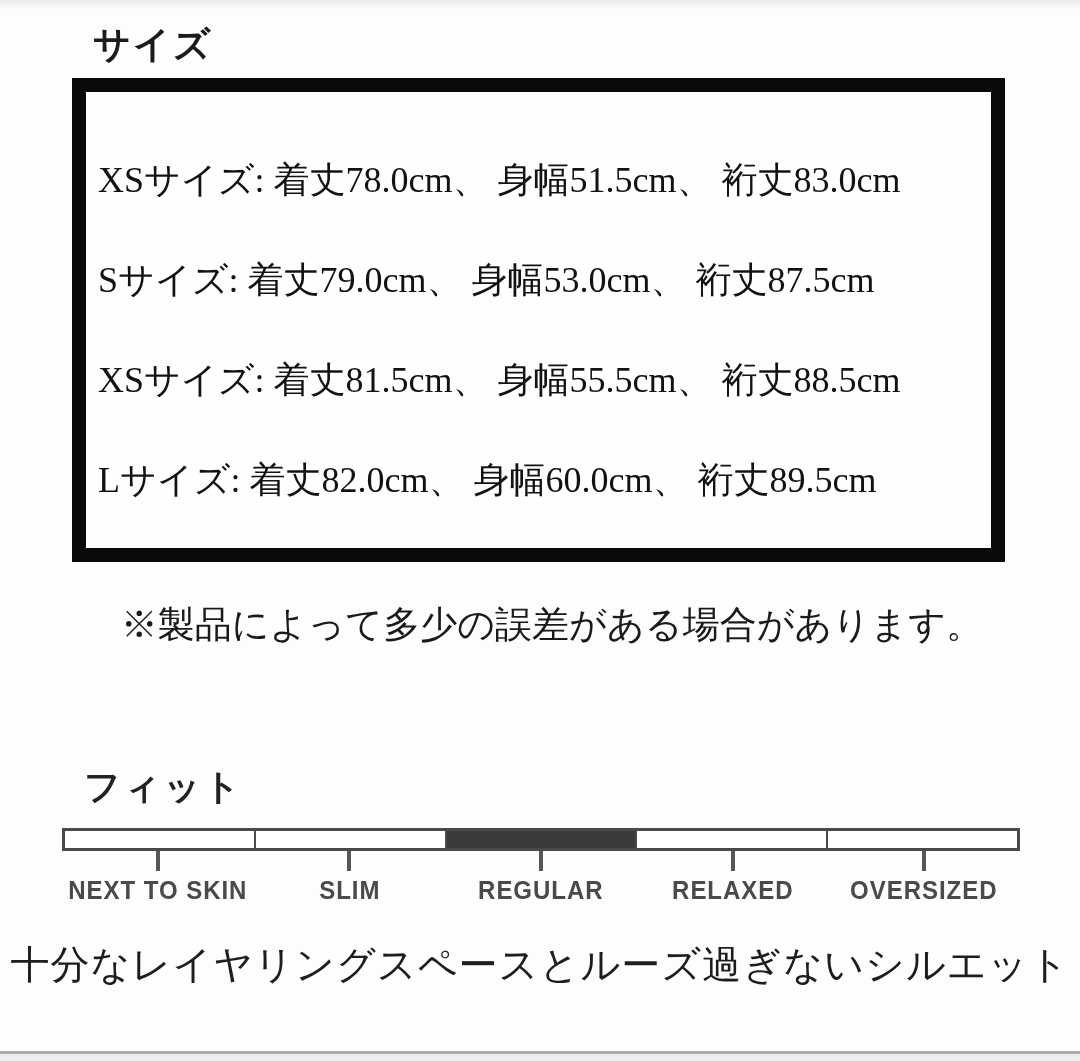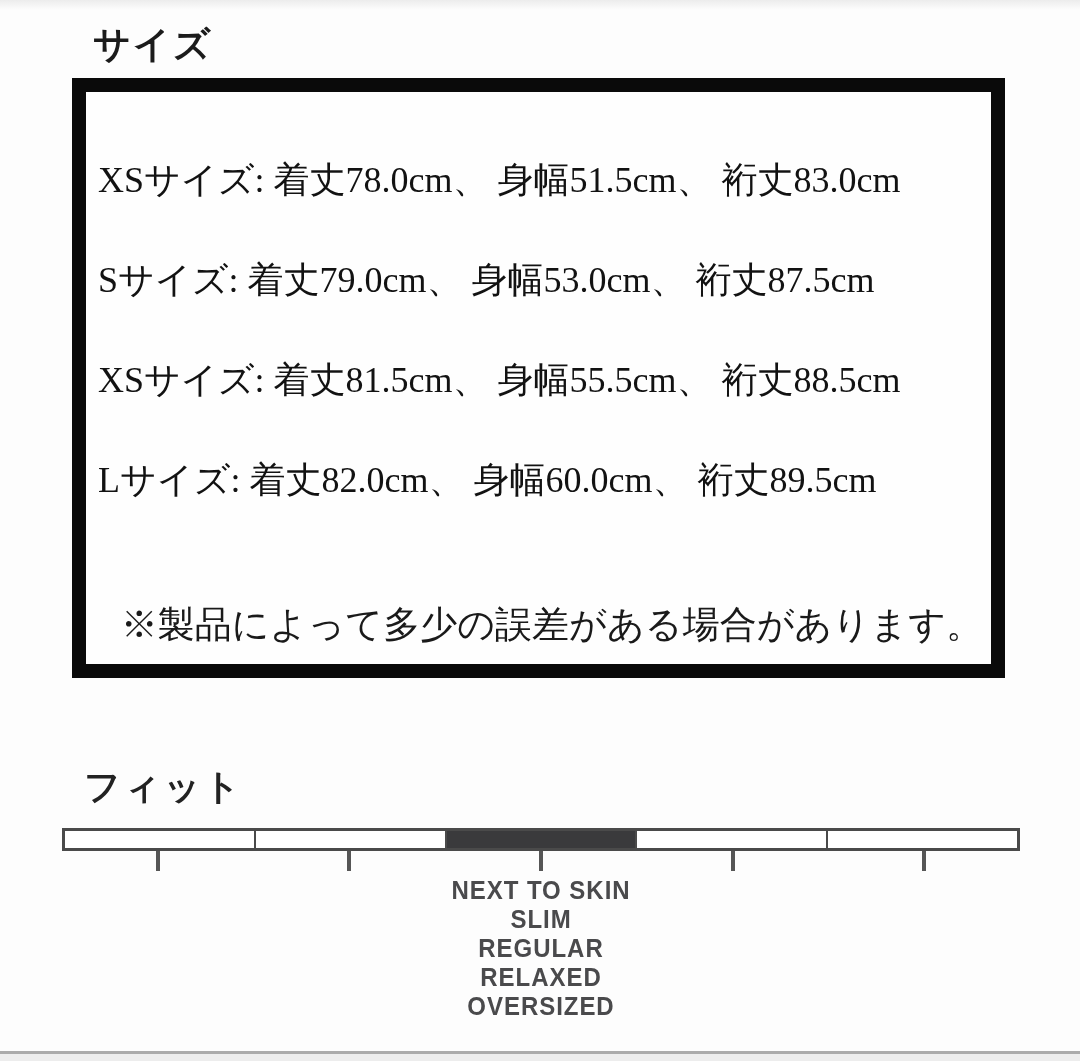--- a/index.html
+++ b/index.html
@@ -26,21 +26,21 @@
     font-weight: 700;
     letter-spacing: 2px;
     color: #1b1b1b;
     text-align: right;
   }
   .size-box {
     position: absolute;
     left: 72px;
     top: 78px;
     width: 933px;
-    height: 600px;
+    height: 484px;
     box-sizing: border-box;
     border: 14px solid #0a0a0a;
     background: #fefefe;
     padding: 68px 8px 0 12px;
   }
   .size-row {
     font-family: "Liberation Serif", "DejaVu Serif", serif;
     font-size: 36px;
     line-height: 40px;
     margin-bottom: 60px;
@@ -102,21 +102,20 @@
     width: 4px;
     height: 20px;
     background: #565656;
   }
   .fit-labels {
     position: absolute;
     left: 62px;
     top: 876px;
     width: 958px;
     display: flex;
-    flex-direction: column;
   }
   .fit-label {
     flex: 1;
     text-align: center;
     font-size: 25px;
     font-weight: 700;
     letter-spacing: 1px;
     color: #4a4a4c;
     transform: scaleX(0.96);
     white-space: nowrap;
@@ -194,18 +193,19 @@
 
   <div class="fit-labels">
     <div class="fit-label">NEXT TO SKIN</div>
     <div class="fit-label">SLIM</div>
     <div class="fit-label">REGULAR</div>
     <div class="fit-label">RELAXED</div>
     <div class="fit-label">OVERSIZED</div>
   </div>
 
   <div class="fit-desc">
+    <div>十分なレイヤリングスペースとルーズ過ぎないシルエット</div>
   </div>
 
   <div class="bottom-rule"></div>
   <div class="bottom-strip"></div>
 
 </div>
 
 </body></html>

